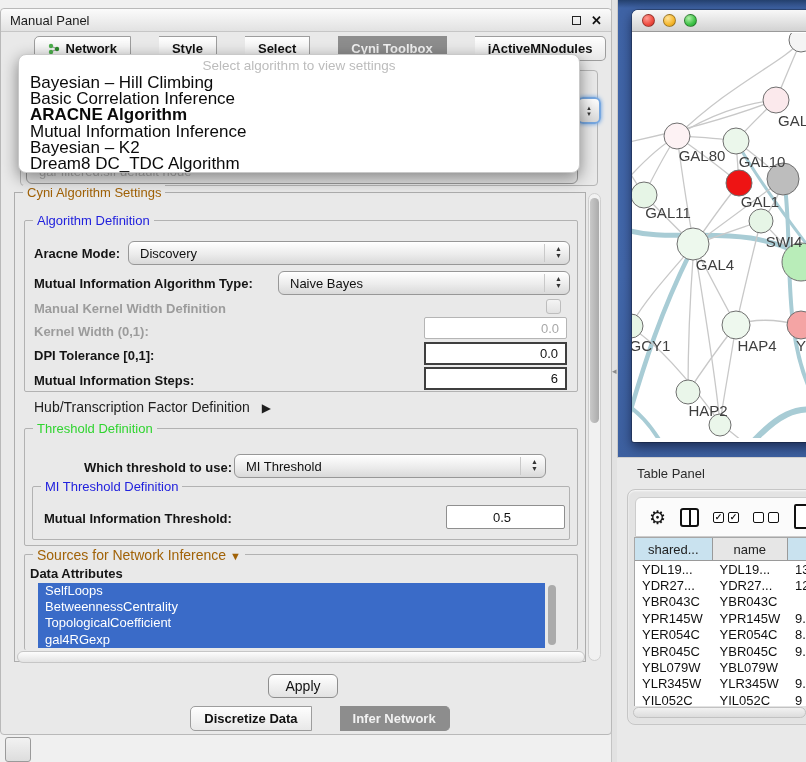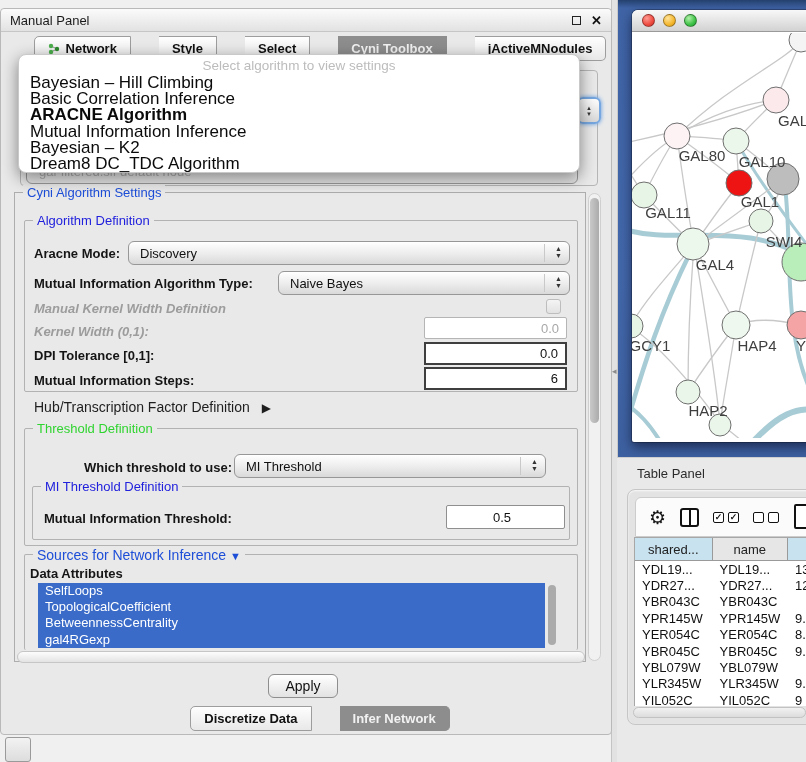--- a/index.html
+++ b/index.html
@@ -78,28 +78,28 @@
   
   .popup { position:absolute; left:18px; top:54px; width:562px; height:119px; background:#fff;
            border:1px solid #c9c9c9; border-radius:8px; box-shadow:0 5px 16px rgba(0,0,0,.45); z-index:40; padding-top:3px; }
   .popup-head { text-align:center; font-size:13.5px; color:#bcbcbc; height:17px; }
   .popup-item { font-size:17px; color:#0a0a0a; padding-left:11px; height:16.2px; line-height:16.2px; white-space:nowrap; }
   .popup-item.bold { font-weight:bold; }
 
   
   .settings-box { position:absolute; left:14px; top:192px; width:572px; height:470px; border:1px solid #adadad; background:#e9e9e9; }
   .legend { position:absolute; top:-8px; left:8px; background:#e9e9e9; padding:0 4px; font-size:13px; }
-  .legend.black { color:#1d4ed8; } .legend.blue { color:#2121dd; } .legend.green { color:#30d430; }
+  .legend.black { color:#a16207; } .legend.blue { color:#2121dd; } .legend.green { color:#30d430; }
   .vscroll { position:absolute; left:588px; top:193px; width:13px; height:468px; background:#f1f1f1; border:1px solid #cfcfcf; border-radius:7px; }
   .vscroll .thumb { position:absolute; left:1px; top:4px; width:9px; height:225px; border-radius:6px;
                     background:linear-gradient(90deg,#c9c9c9,#ababab); }
   .fs { position:absolute; border:1px solid #b2b2b2; border-radius:2px; }
 
   .lbl { position:absolute; font-size:13px; font-weight:bold; color:#151515; white-space:nowrap; }
-  .lbl.dis { color:#9c9c9c;font-style:italic; }
+  .lbl.dis { color:#9c9c9c; }
   .plain { position:absolute; font-size:14px; color:#1e1e1e; white-space:nowrap; }
 
   .combo { position:absolute; height:24px; border:1px solid #979797; border-radius:6px;
            background:linear-gradient(#ffffff,#ececec 55%,#d9d9d9); display:flex; align-items:center;
            padding-left:11px; font-size:13px; color:#111; box-shadow:inset 0 1px 0 rgba(255,255,255,.9); }
   .combo .arr { position:absolute; right:7px; top:3px; display:flex; flex-direction:column; align-items:center;
            font-size:7px; line-height:7px; color:#333; }
   .combo .sep { position:absolute; right:24px; top:2px; bottom:2px; width:1px; background:#c9c9c9; }
 
   .numfield { position:absolute; background:#fff; font-size:13px; color:#111;
@@ -416,22 +416,22 @@
 
   <div class="fs" style="left:24px; top:554px; width:554px; height:96px; border-bottom:none;">
     <span class="legend black" style="font-size:14px;">
       <span>Sources for Network Inference</span>
       <span style="font-size:11px;">▼</span>
     </span>
   </div>
   <div class="lbl" style="left:30px; top:566px;">Data Attributes</div>
   <div class="attr-list">
     <div class="attr-item">SelfLoops</div>
+    <div class="attr-item">BetweennessCentrality</div>
     <div class="attr-item">TopologicalCoefficient</div>
-    <div class="attr-item">BetweennessCentrality</div>
     <div class="attr-item">gal4RGexp</div>
     <div class="attr-scroll"></div>
   </div>
   <div class="hscroll2"></div>
 
   <div class="applybtn">
       <span>Apply</span>
     </div>
   <div class="bottabs">
     <div class="tabseg">

